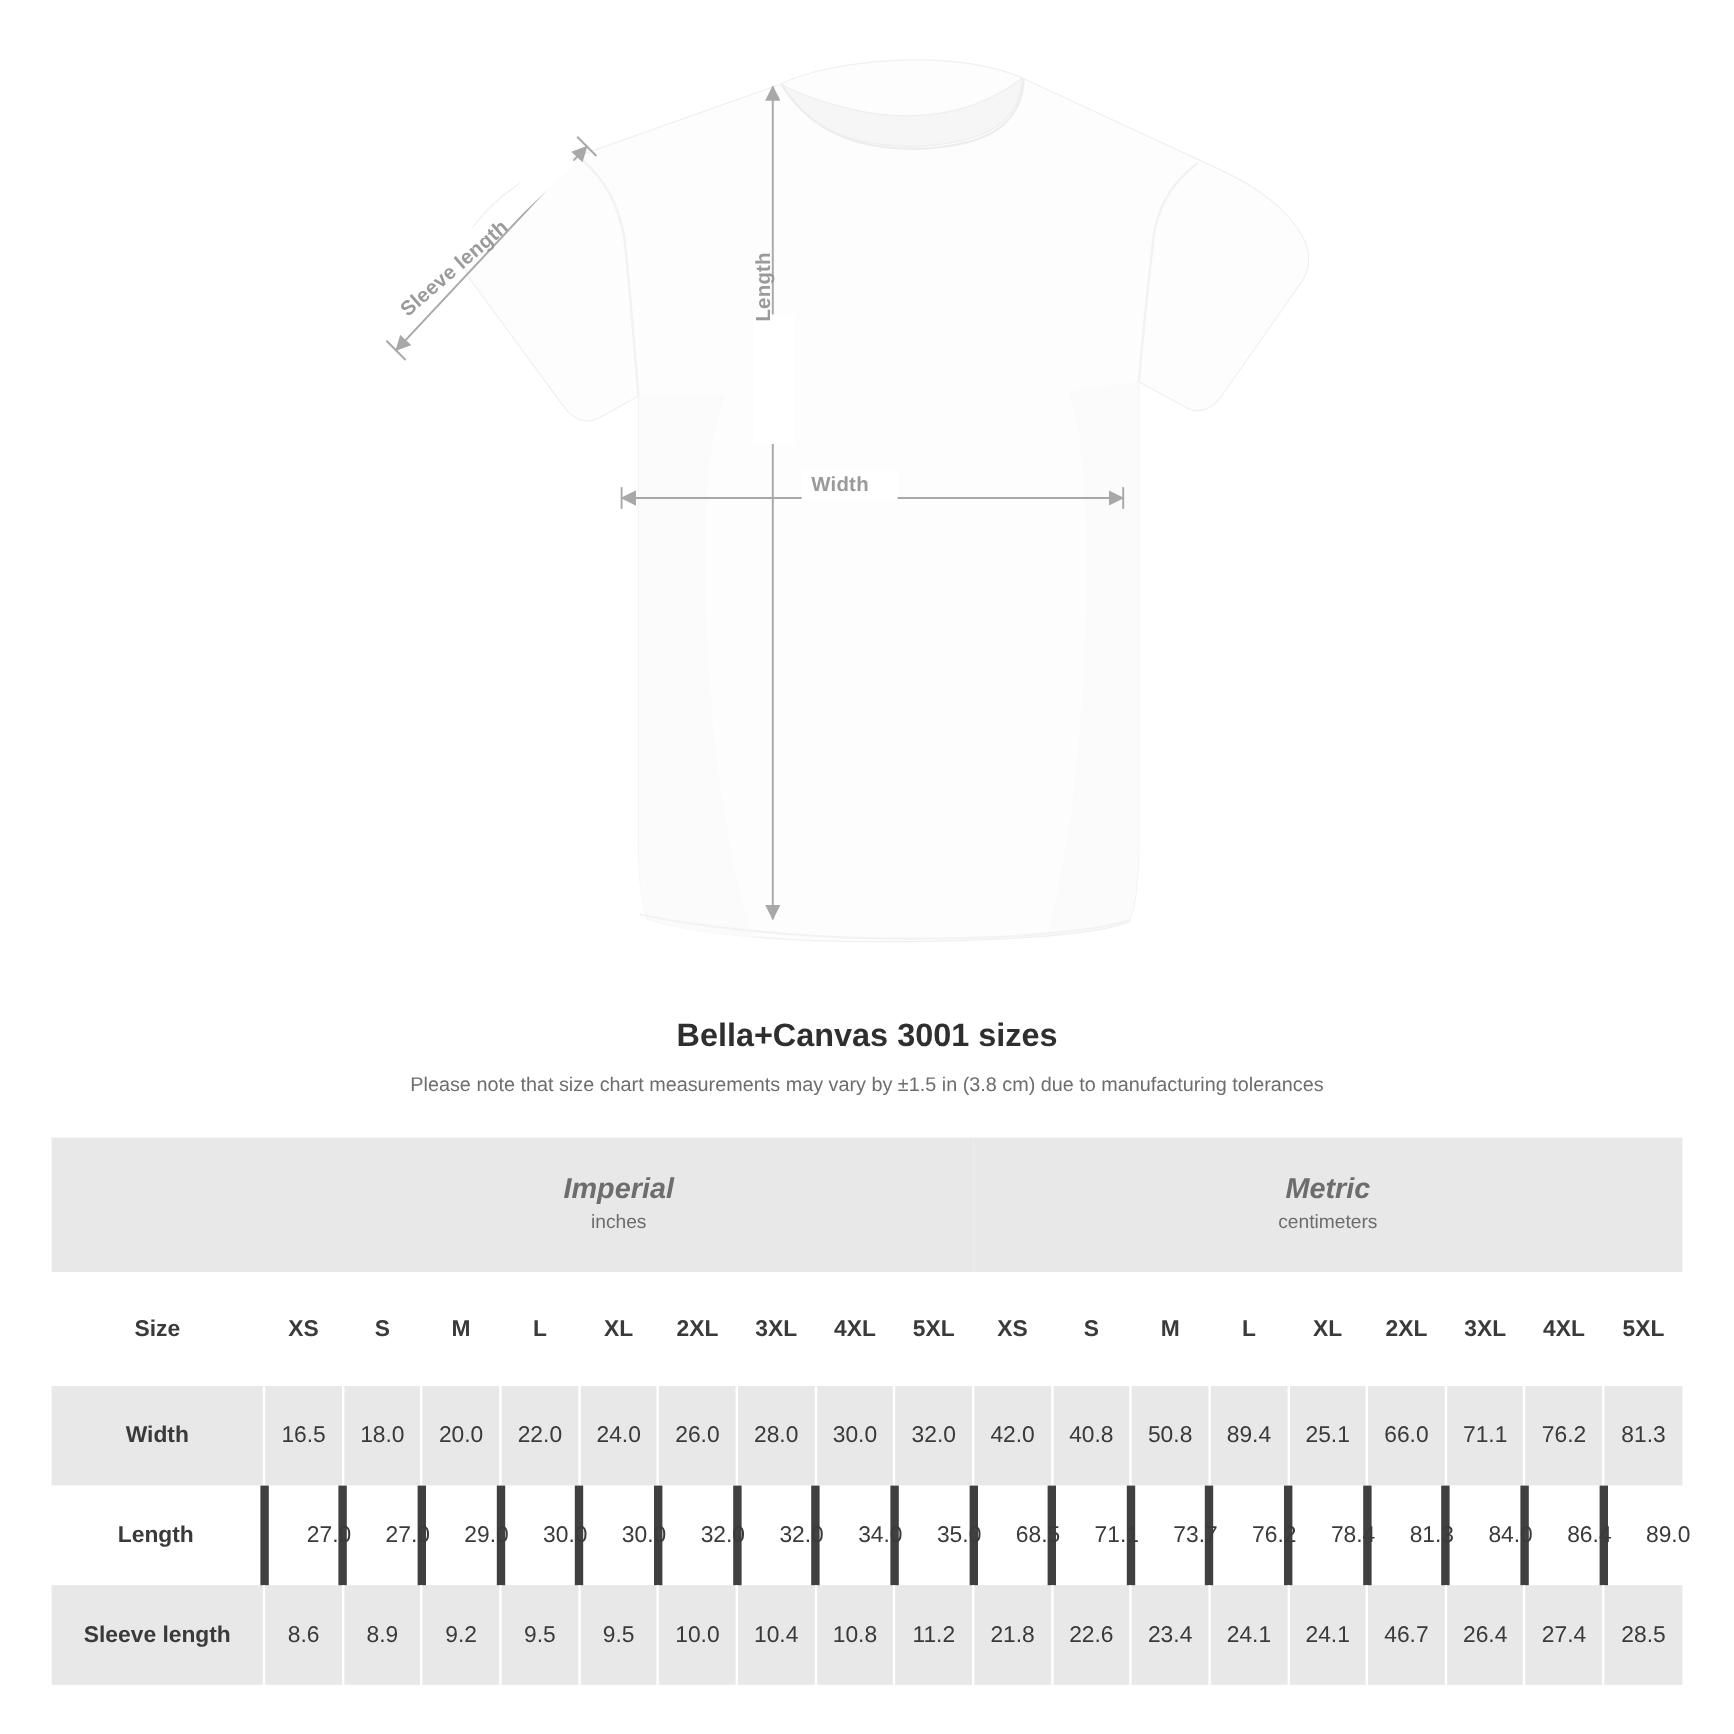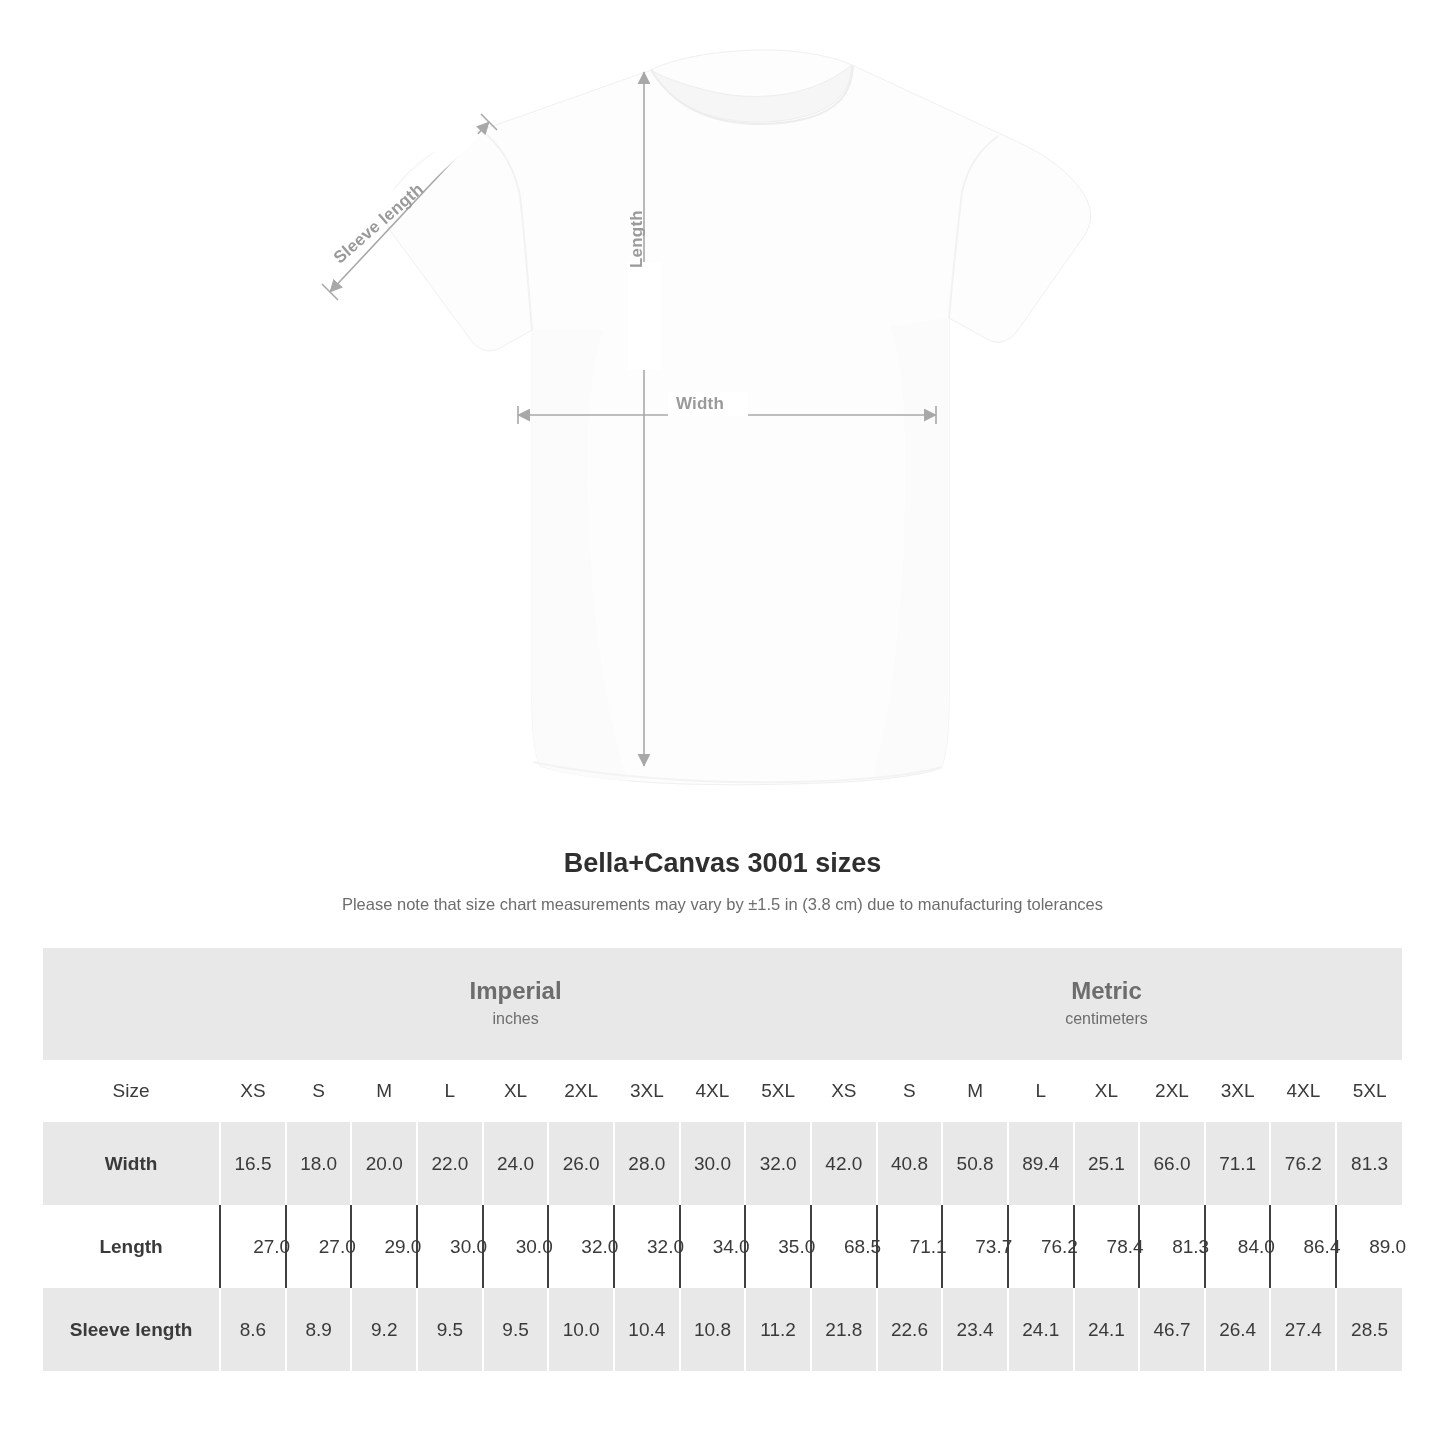--- a/index.html
+++ b/index.html
@@ -83,35 +83,36 @@
     margin: 0;
   }
   .unitrow td {
     height: 112px;
     vertical-align: middle;
     text-align: center;
     background: #e8e8e8;
   }
   .unit-system {
     font-size: 24px;
+    font-style: italic;
     font-weight: bold;
     color: #6d6d6d;
     line-height: 1.25;
   }
   .unit-sub {
     font-size: 16px;
     color: #6d6d6d;
     line-height: 1.6;
   }
   .headrow td {
-    height: 62px;
+    height: 95px;
     text-align: center;
     vertical-align: middle;
     font-size: 19px;
-    font-weight: normal;
+    font-weight: bold;
     color: #3a3a3a;
     background: #ffffff;
   }
   .headrow td.rowhead {
     font-size: 19px;
   }
   .datarow td {
     height: 83px;
     text-align: center;
     vertical-align: middle;
@@ -124,21 +125,21 @@
   .datarow.alt td {
     background: #e8e8e8;
   }
   .datarow.plain td {
     background: #ffffff;
   }
   .headrow td.cell, .datarow td.cell {
     border-left: 2px solid #ffffff;
   }
   .datarow.plain td.cell {
-    border-left: 2px solid #404040;
+    border-left: 7px solid #404040;
     padding-left: 32px;
   }
 </style>
 </head>
 <body>
 
 <div class="illustration">
 
   <svg class="tshirt-svg" width="1445" height="830" viewBox="0 0 1445 830">
     <defs>

